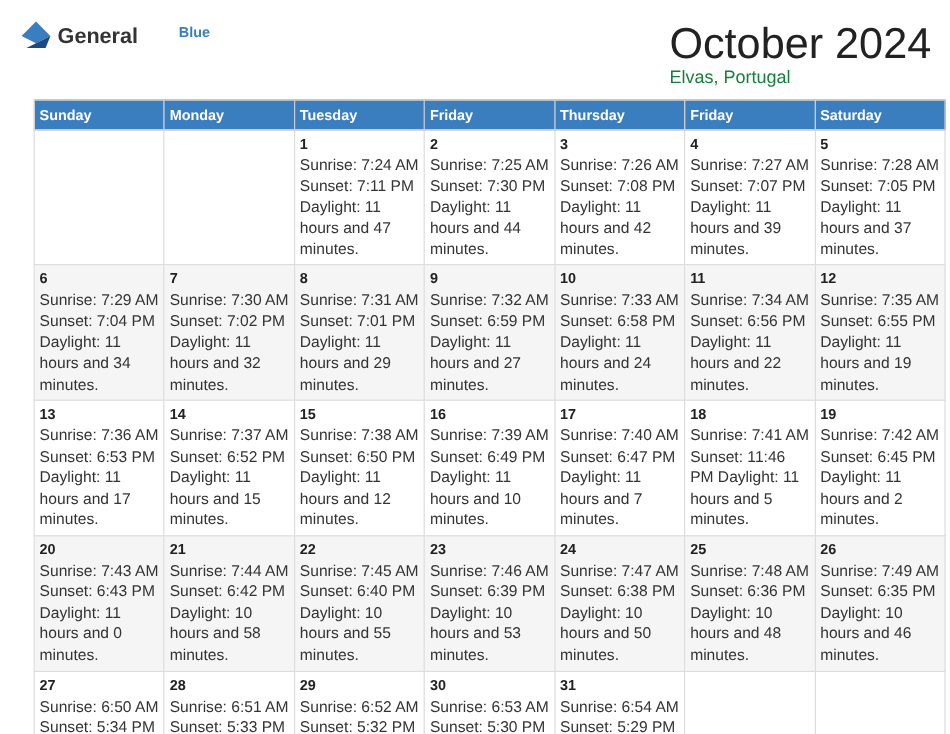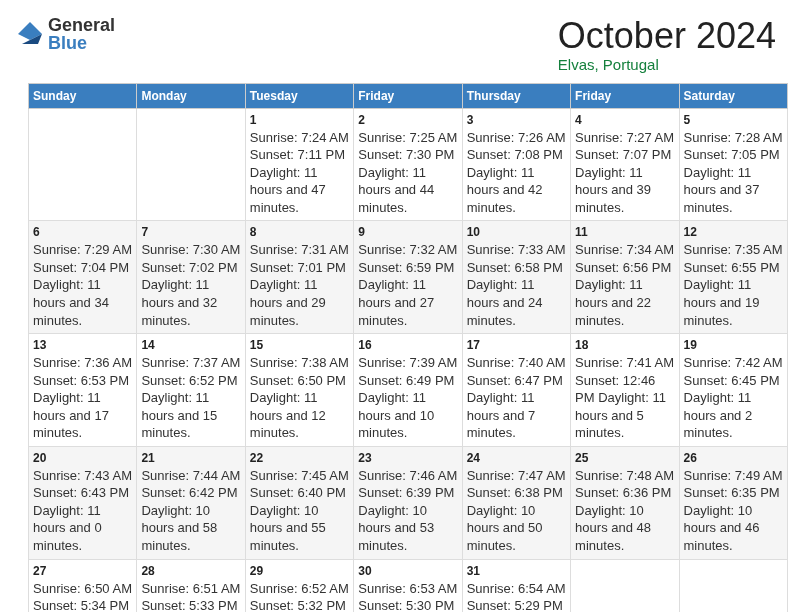--- a/index.html
+++ b/index.html
@@ -21,32 +21,32 @@
       justify-content: space-between;
       align-items: flex-start;
       margin-bottom: 10px;
     }
     .logo {
       display: flex;
       align-items: center;
     }
     .logo-text {
       display: flex;
-      flex-direction: column;
       line-height: 1;
     }
     .logo-general {
       font-size: 18px;
       font-weight: bold;
       color: #333;
     }
     .logo-blue {
-      font-size: 18px;
+      font-size: 12px;
       font-weight: bold;
       color: #3a7ebf;
+      margin-left: 34px;
     }
     .logo-icon {
       width: 28px;
       height: 28px;
       margin-right: 4px;
     }
     .title-block {
       text-align: left;
     }
     .month-title {
@@ -241,21 +241,21 @@
           </td>
           <td>
             <span class="day-num">17</span>
             <div class="day-info">Sunrise: 7:40 AM
 Sunset: 6:47 PM
 Daylight: 11 hours and 7 minutes.</div>
           </td>
           <td>
             <span class="day-num">18</span>
             <div class="day-info">Sunrise: 7:41 AM
-Sunset: 12:46 PM
+Sunset: 11:46 PM
 Daylight: 11 hours and 5 minutes.</div>
           </td>
           <td>
             <span class="day-num">19</span>
             <div class="day-info">Sunrise: 7:42 AM
 Sunset: 6:45 PM
 Daylight: 11 hours and 2 minutes.</div>
           </td>
         </tr>
         <tr>

